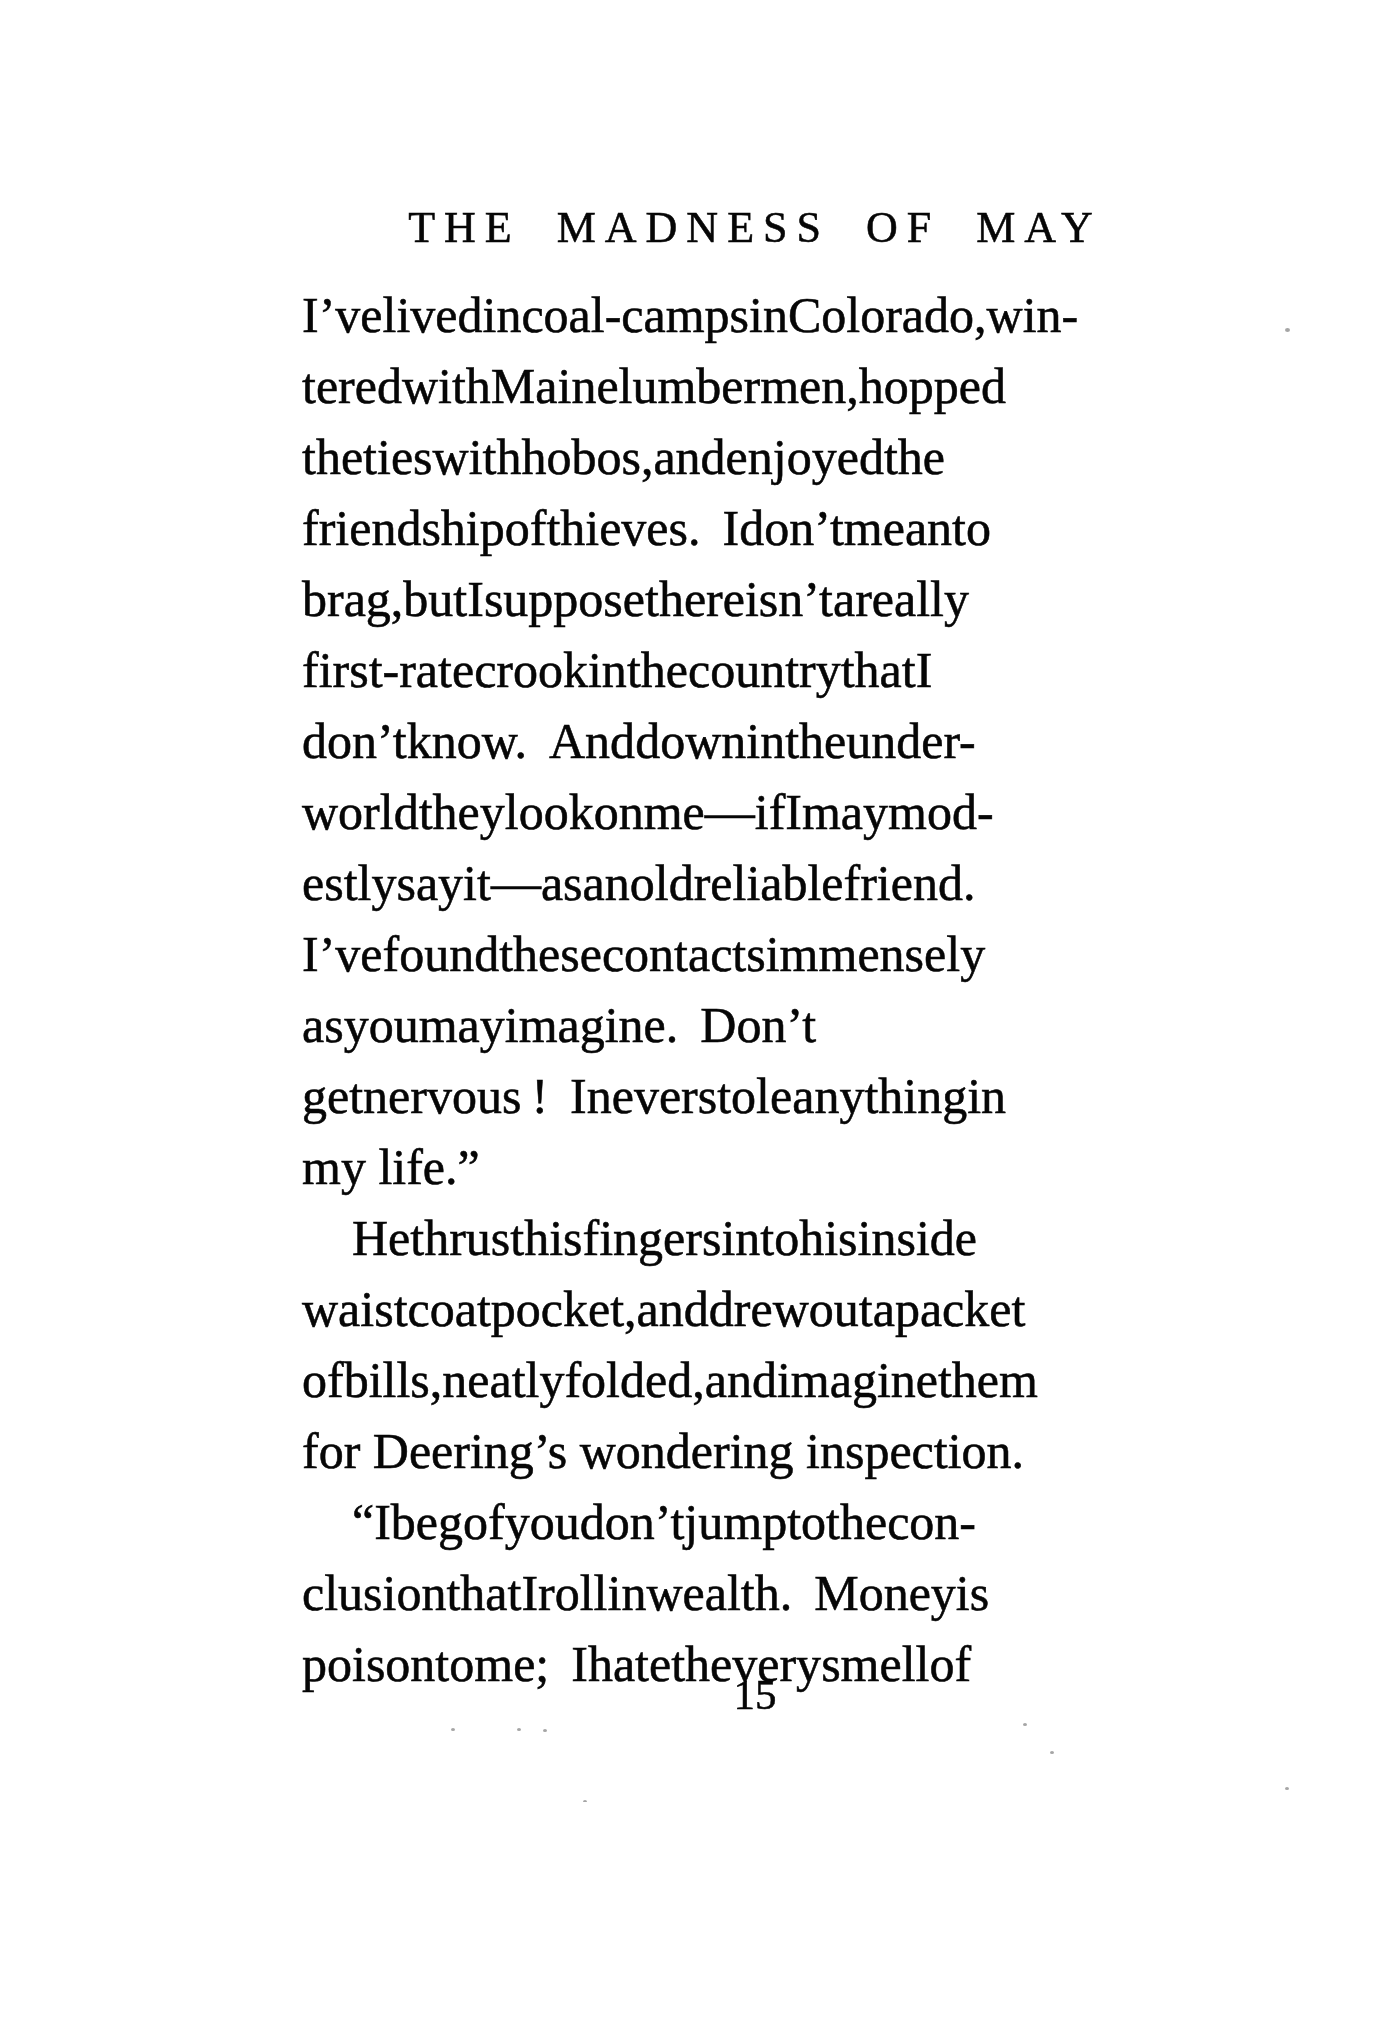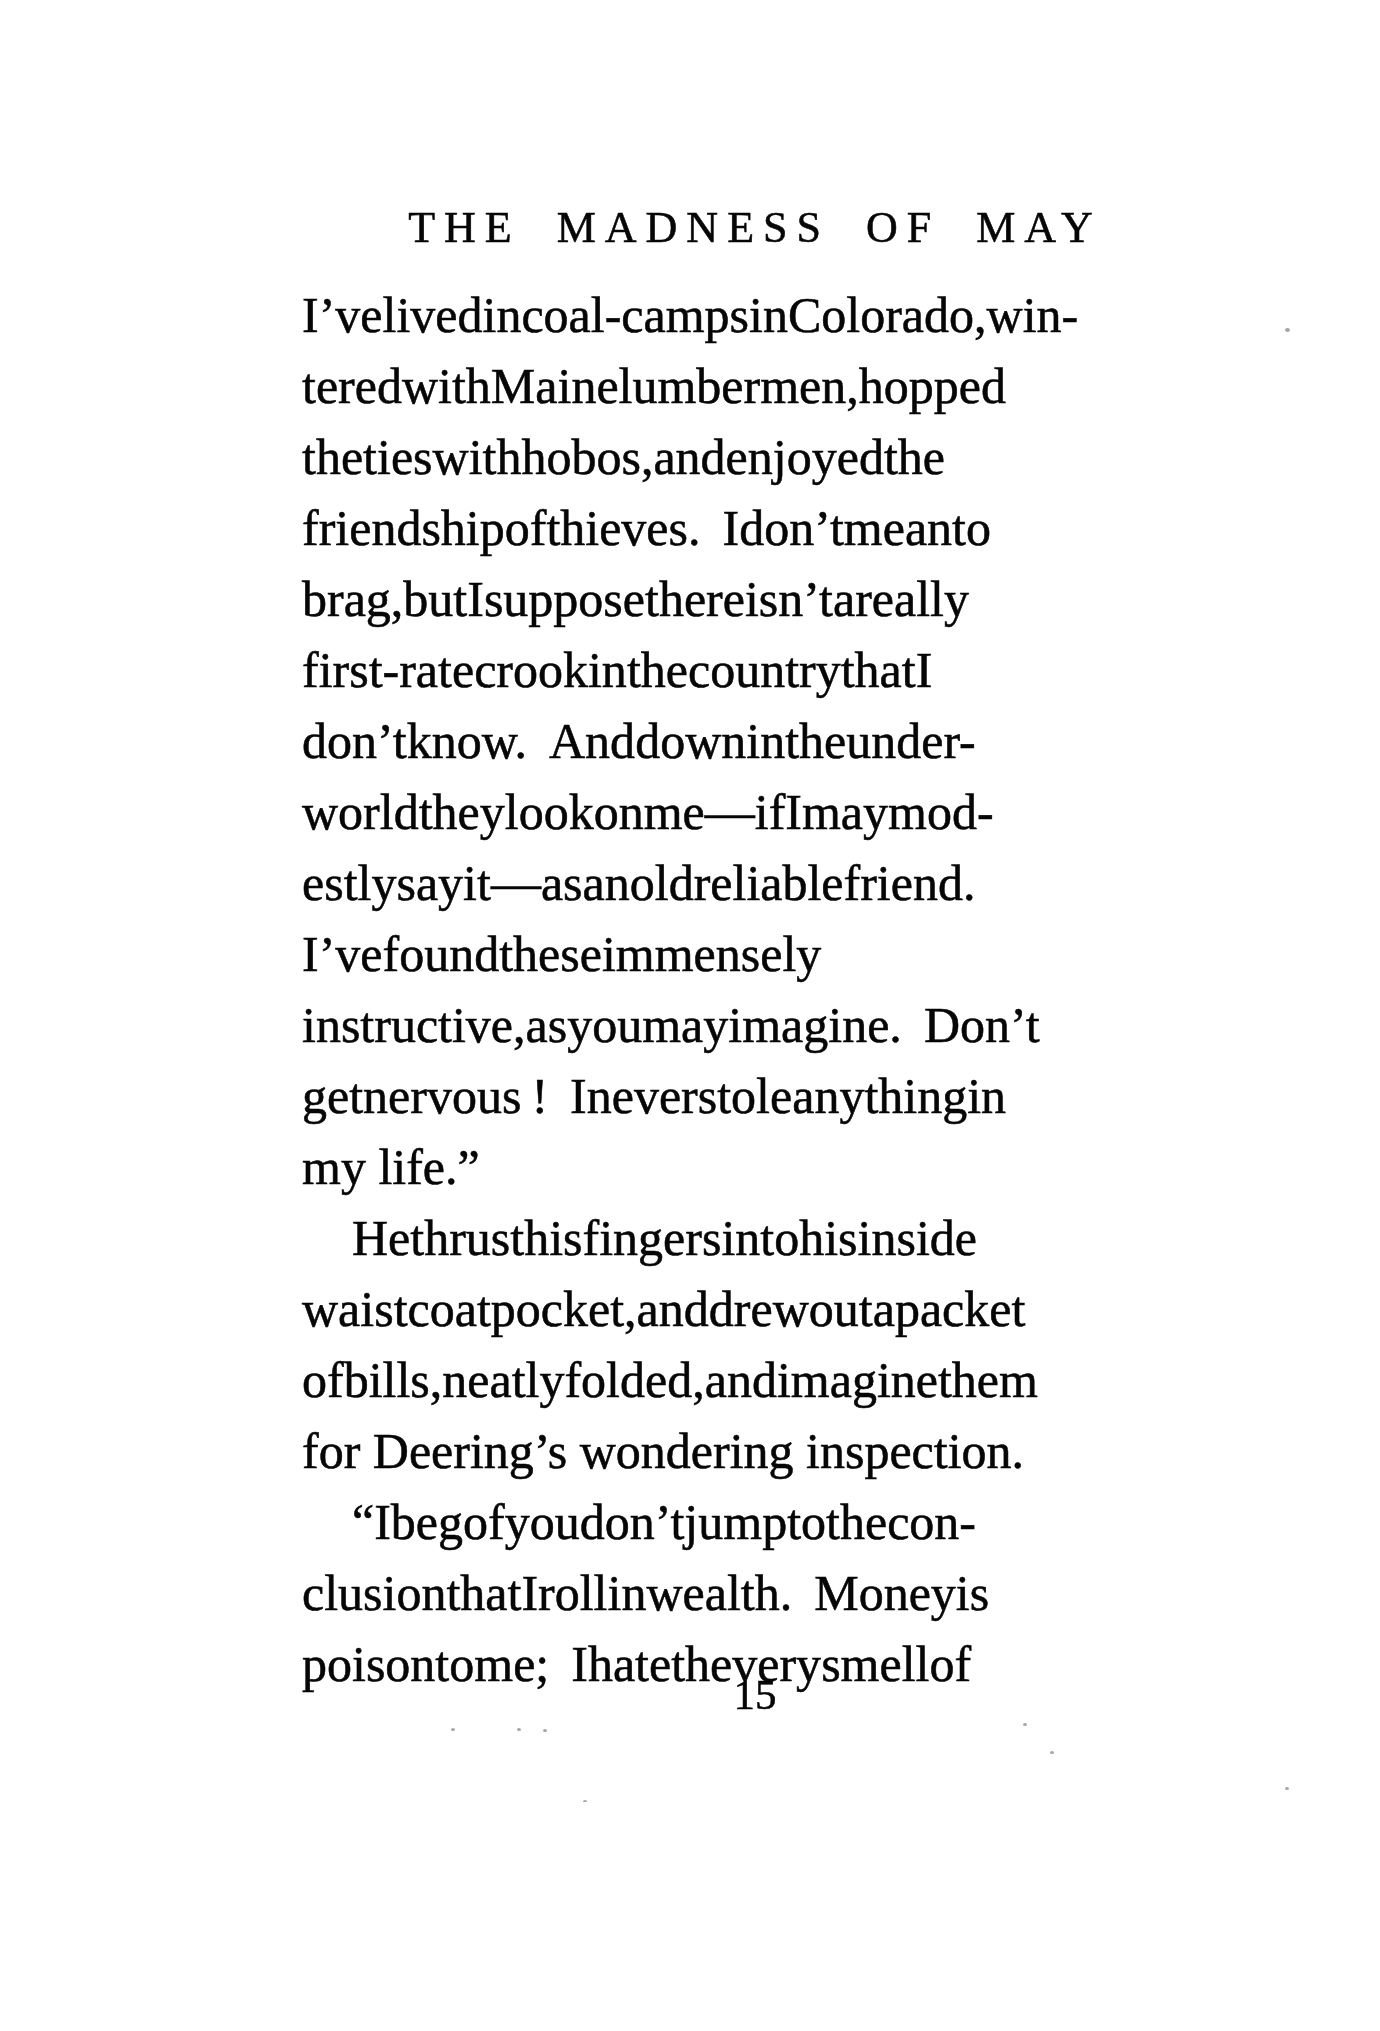--- a/index.html
+++ b/index.html
@@ -162,24 +162,24 @@
         <span class="word">it—as</span>
         <span class="word">an</span>
         <span class="word">old</span>
         <span class="word">reliable</span>
         <span class="word">friend.</span>
       </div>
       <div class="line just">
         <span class="word">I’ve</span>
         <span class="word">found</span>
         <span class="word">these</span>
+        <span class="word">contacts</span>
         <span class="word">immensely</span>
       </div>
       <div class="line just">
-        <span class="word">instructive,</span>
         <span class="word">as</span>
         <span class="word">you</span>
         <span class="word">may</span>
         <span class="word">imagine.</span>
         <span class="sgap"></span>
         <span class="word">Don’t</span>
       </div>
       <div class="line just">
         <span class="word">get</span>
         <span class="word">nervous !</span>

